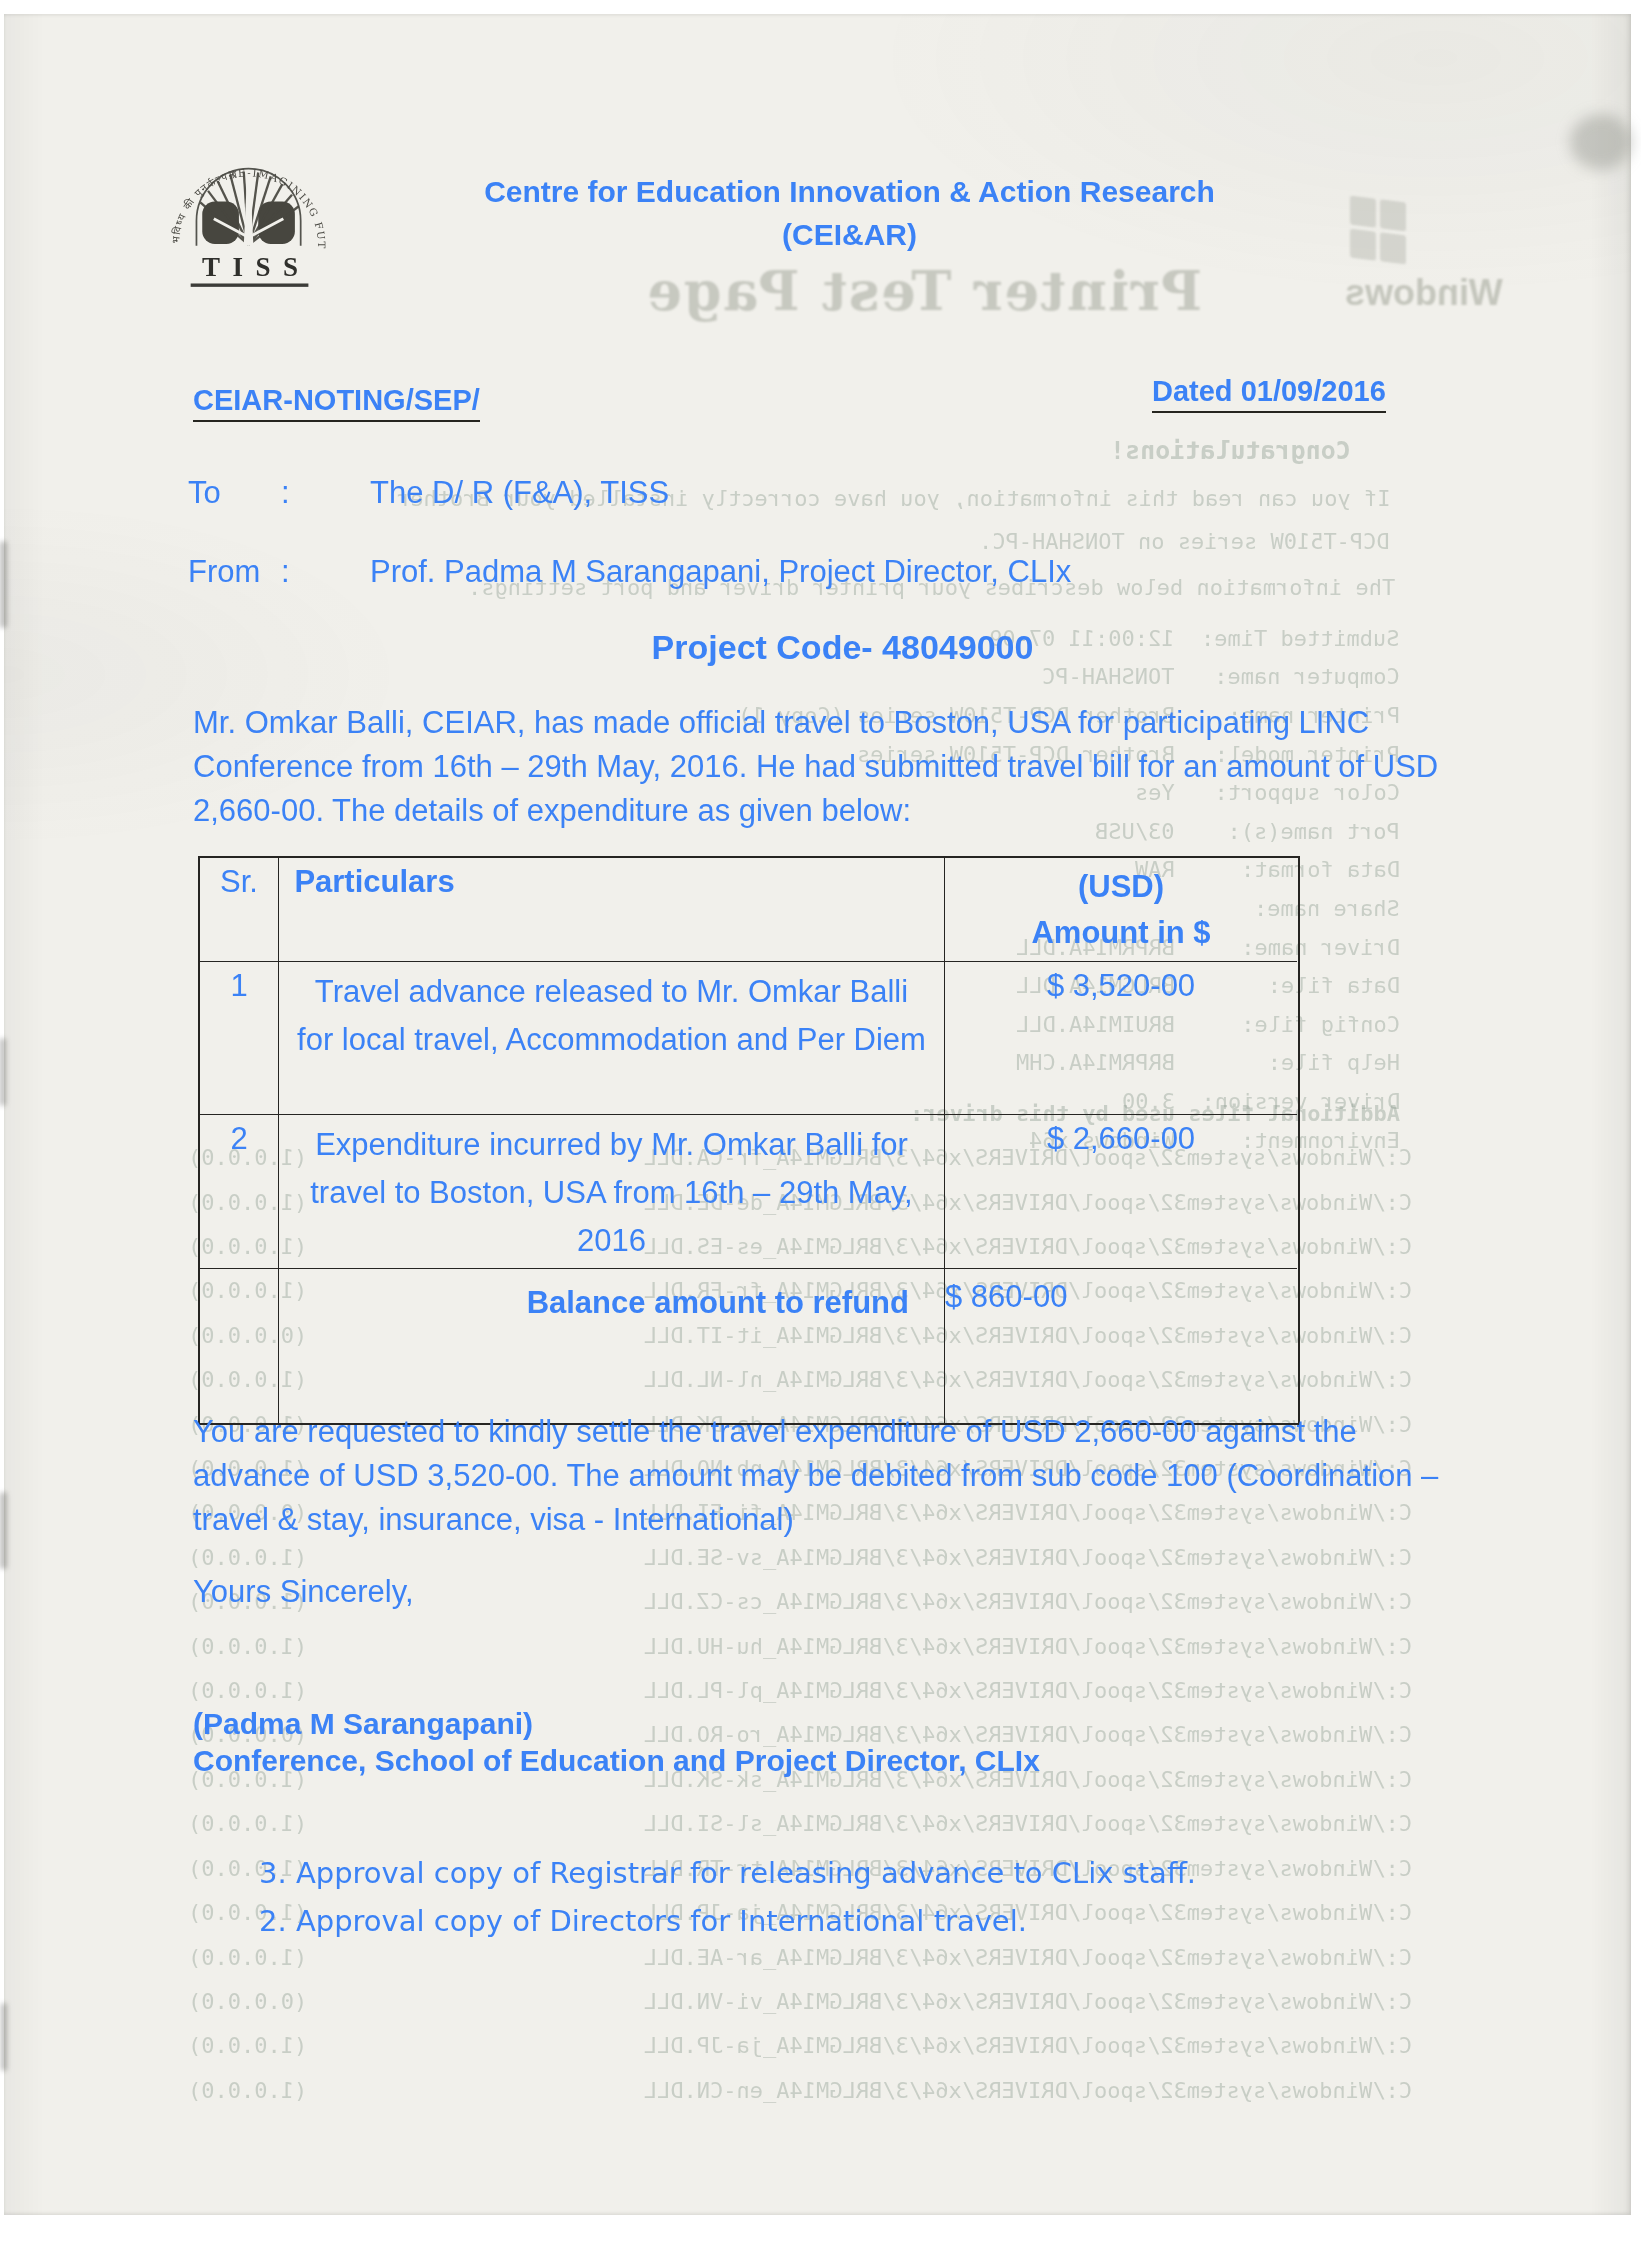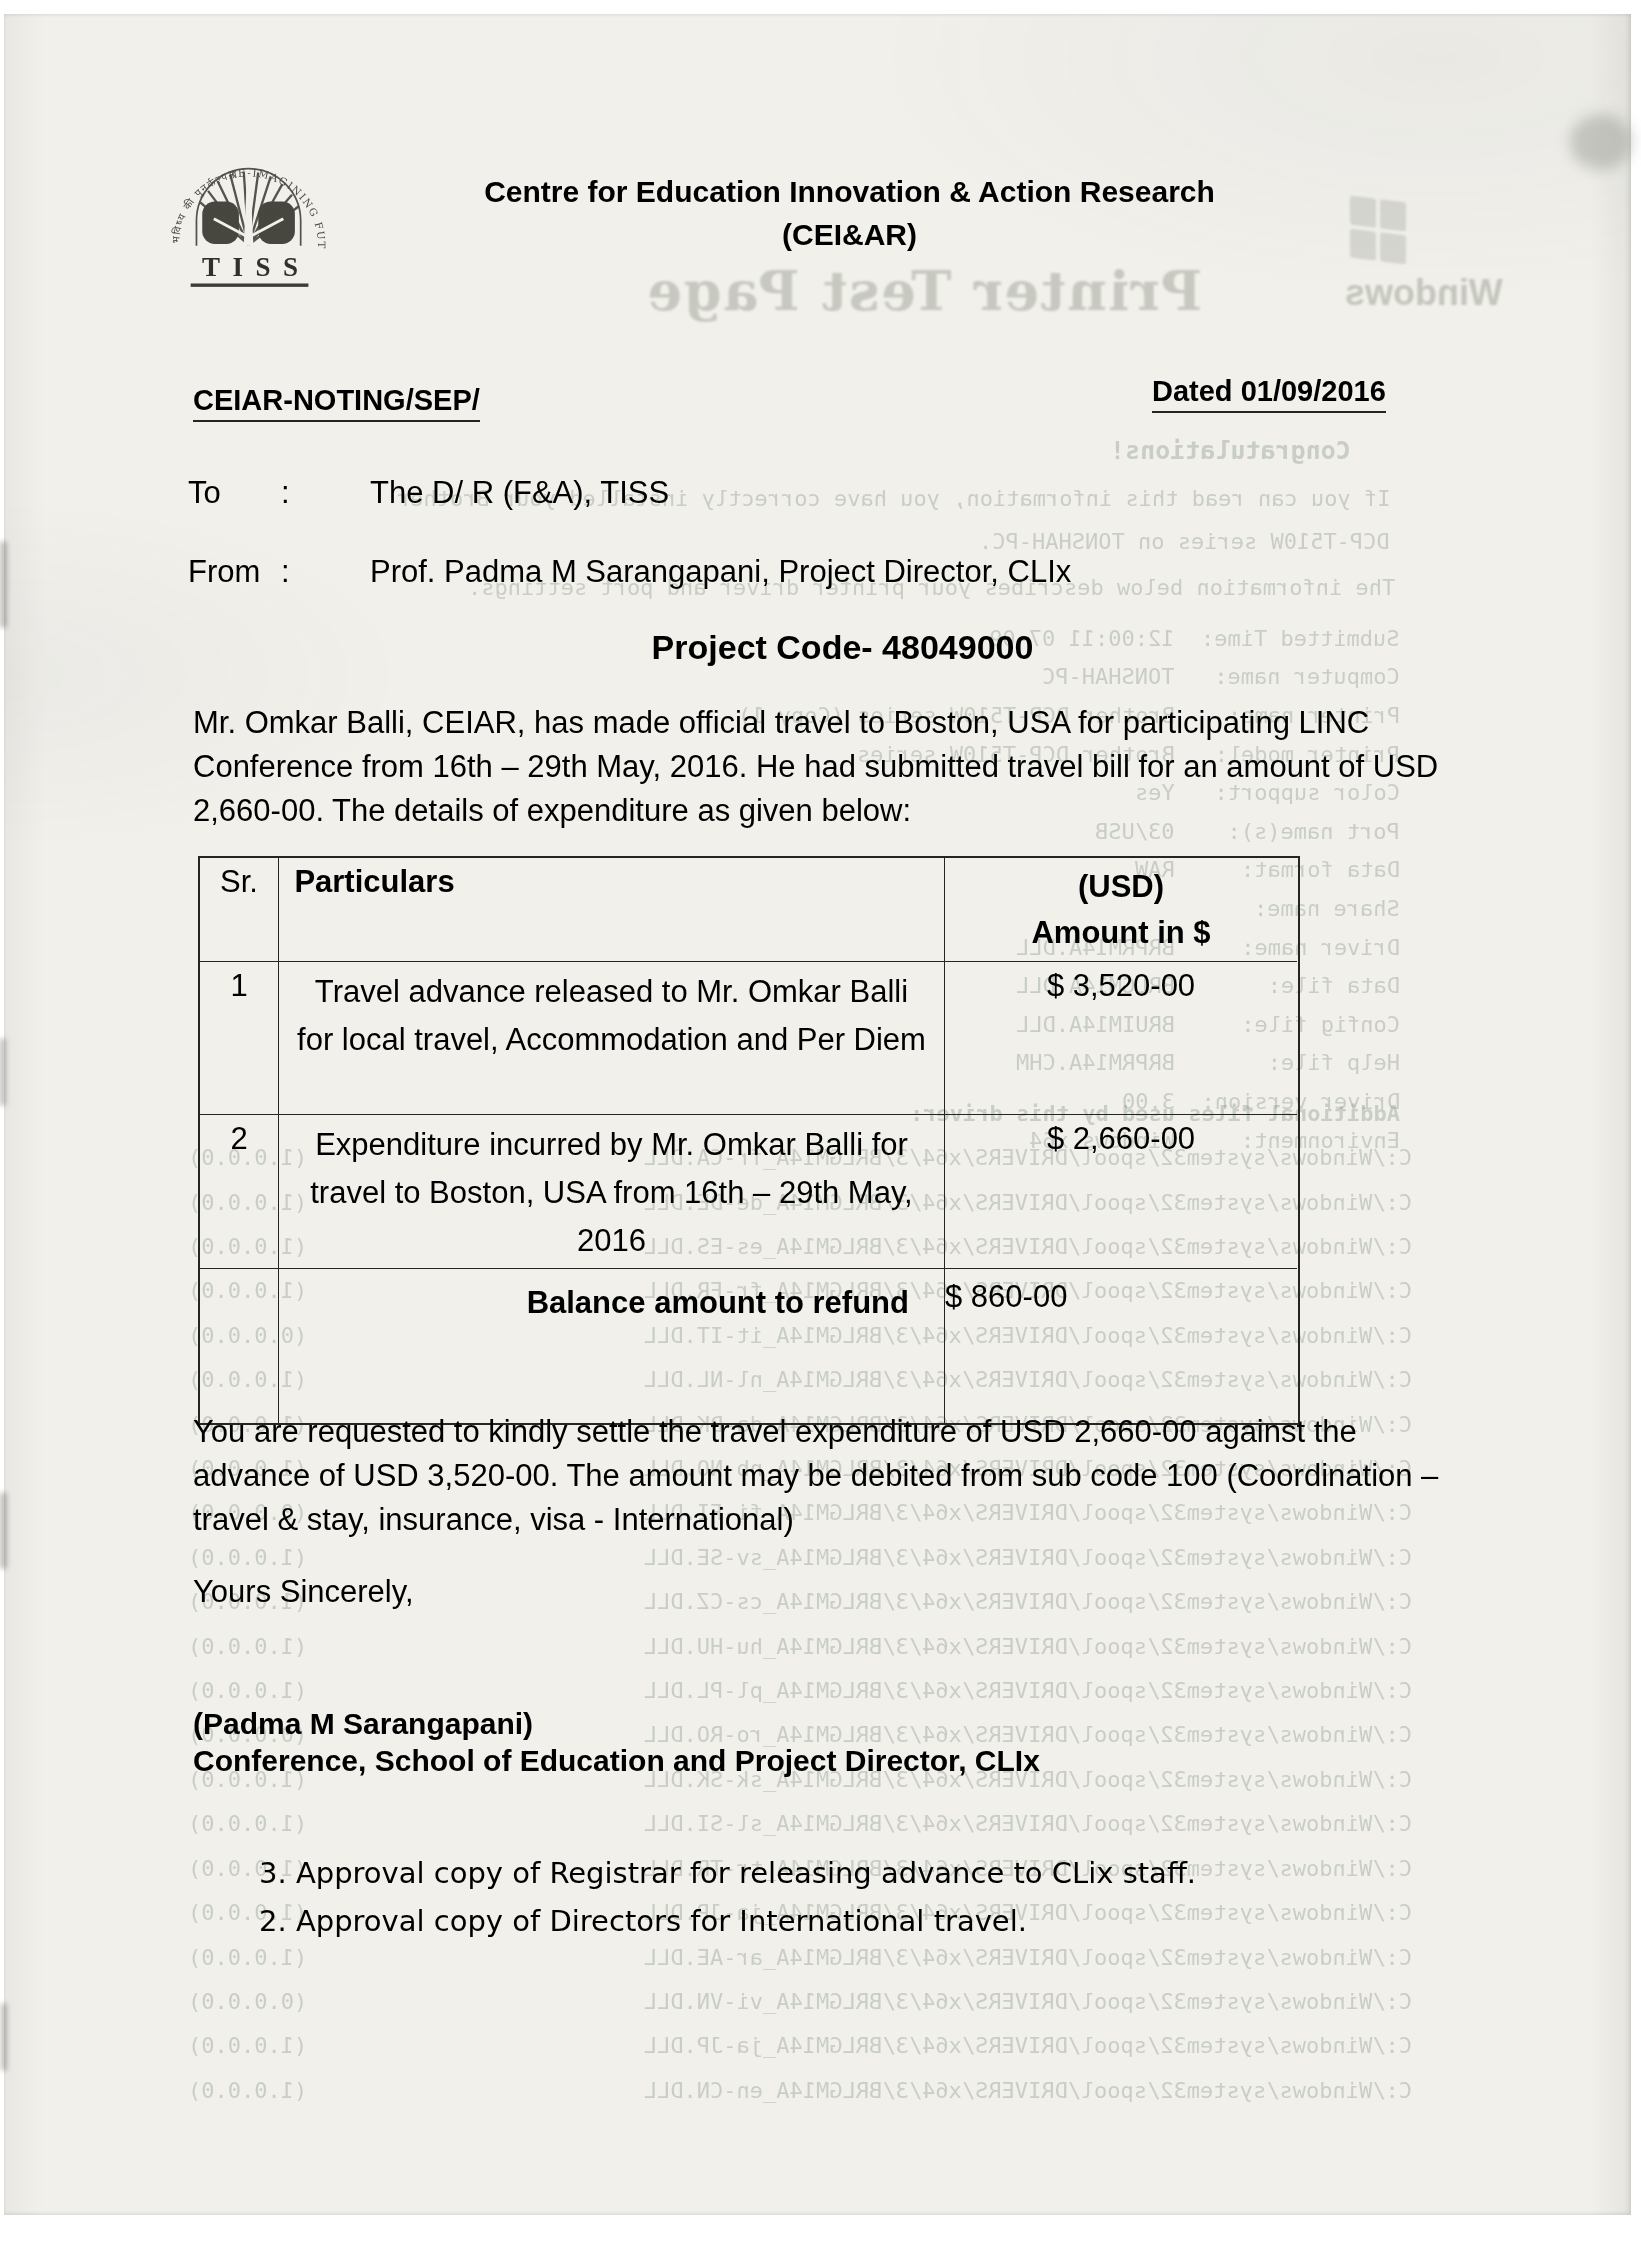--- a/index.html
+++ b/index.html
@@ -26,21 +26,21 @@
   .bt-line{font-size:22px;}
   .bt-right{text-align:left;} 
   .bt-pathline{left:188px;width:1224px;display:flex;justify-content:space-between;font-size:22px;}
   .bt-flag{position:absolute;left:1350px;top:199px;width:56px;height:62px;opacity:.5;filter:blur(1.2px);
       transform:scaleX(-1) skewY(-7deg);display:grid;grid-template-columns:1fr 1fr;grid-template-rows:1fr 1fr;gap:4.8px;}
   .bt-flag div{background:rgba(150,154,143,.6);border-radius:2.9px;}
 
   
   .content{position:absolute;inset:0;z-index:2;}
   .abs{position:absolute;}
-  .ink{color:#000000;}
+  .ink{color:#3b82f6;}
   .org-title{left:309px;top:170px;width:1081px;text-align:center;font-size:30px;font-weight:bold;line-height:43px;}
   .refno{left:193px;top:384px;font-size:29px;font-weight:bold;border-bottom:2.9px solid #26251f;padding-bottom:2.9px;}
   .dated{left:1152px;top:375px;font-size:29px;font-weight:bold;border-bottom:2.9px solid #26251f;padding-bottom:2.9px;}
   .fieldrow{left:188px;width:1255px;font-size:31px;display:flex;}
   .f-label{width:93px;}
   .f-colon{width:89px;}
   .proj{left:193px;top:628px;width:1299px;text-align:center;font-size:34px;font-weight:bold;}
   .para{left:193px;width:1270px;font-size:31px;line-height:44px;}
 
   .exp-table{left:198px;top:856px;width:1098px;display:grid;

